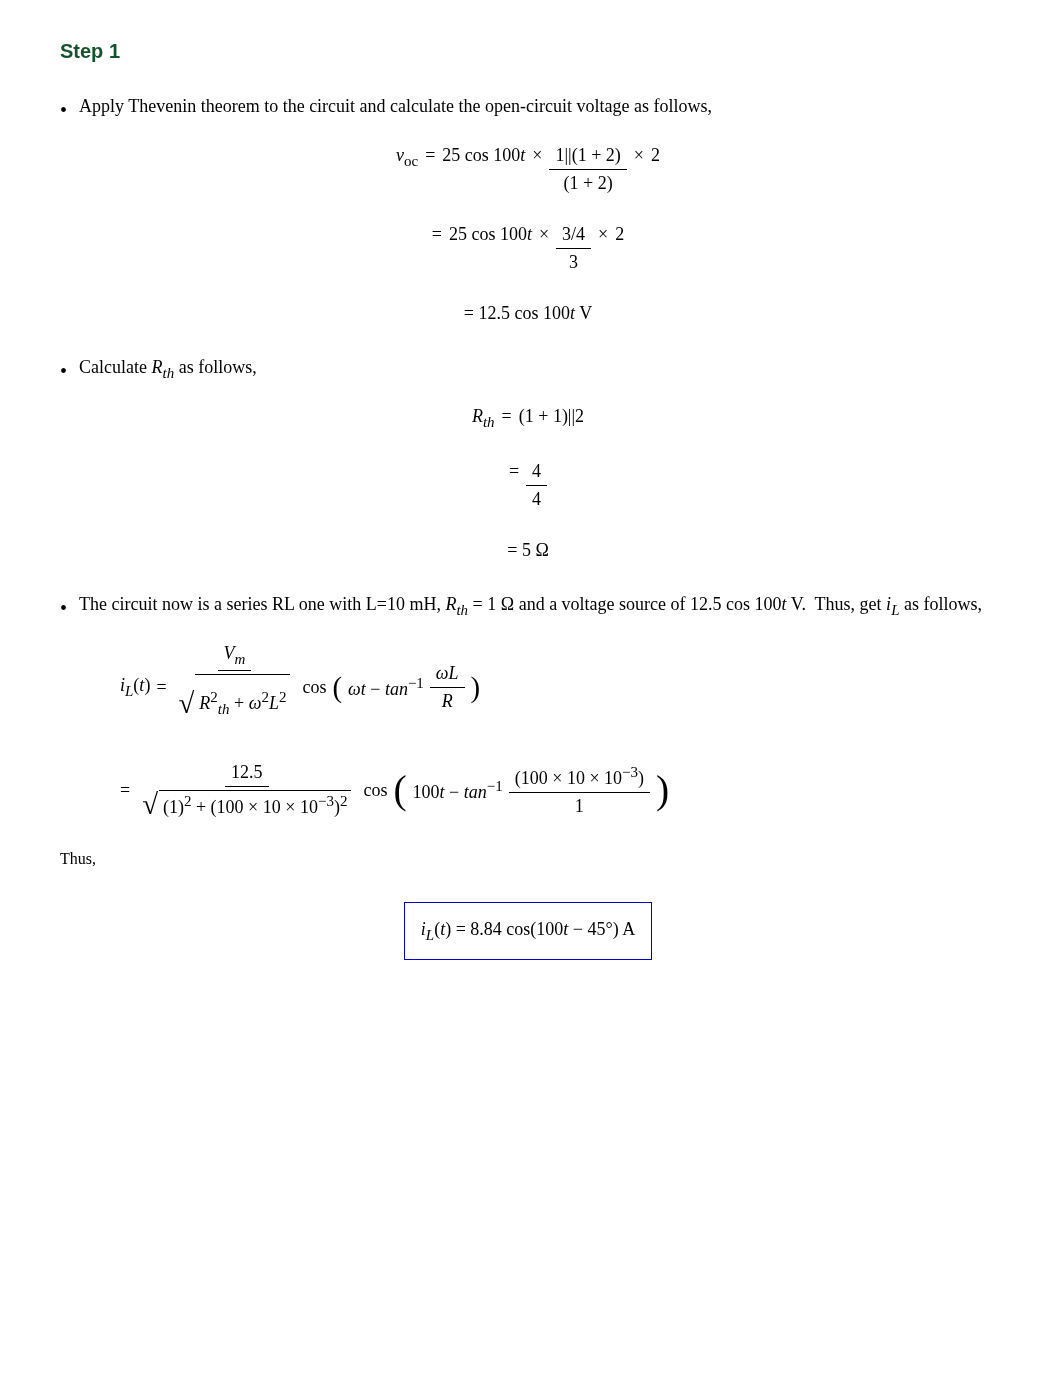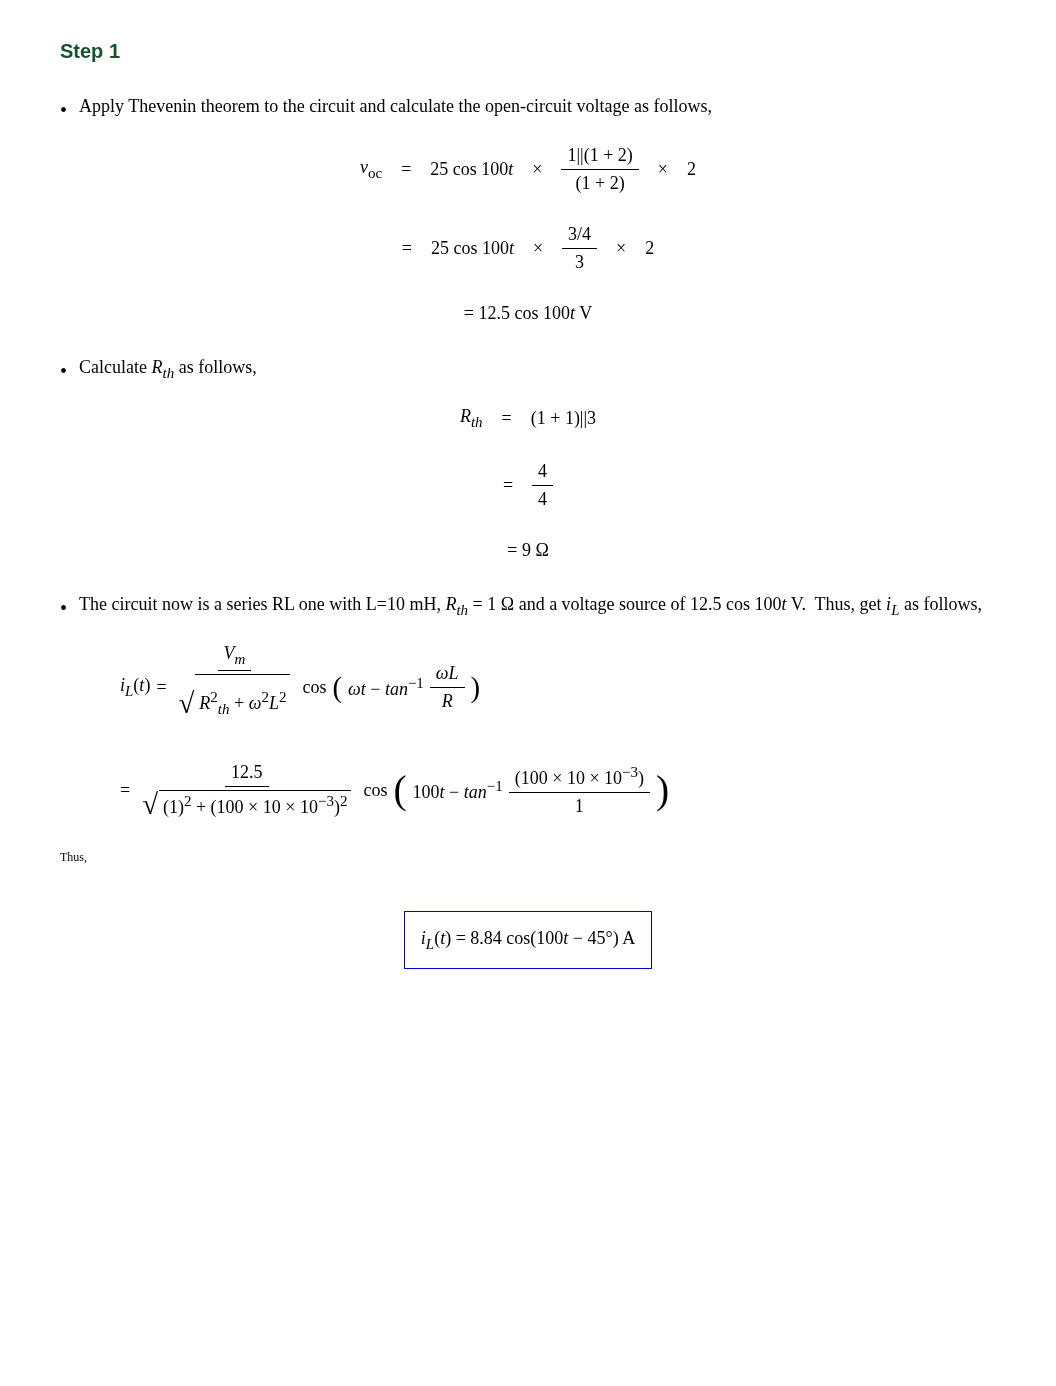--- a/index.html
+++ b/index.html
@@ -51,24 +51,24 @@
 
     .math-block {
       display: flex;
       justify-content: center;
       margin: 20px 0 30px 0;
       font-size: 18px;
     }
 
     .math-equation {
       display: flex;
-      align-items: center;
+      align-items: flex-start;
       font-size: 18px;
       flex-wrap: wrap;
-      gap: 19px;
+      gap: 7px;
     }
 
     .result-box {
       border: 1.5px solid #0000cc;
       display: inline-flex;
       align-items: center;
       padding: 16px 16px;
       margin-top: 10px;
     }
 
@@ -156,39 +156,39 @@
     <span class="bullet-dot">•</span>
     <span class="bullet-content">
       Calculate <i>R</i><sub><i>th</i></sub> as follows,
     </span>
   </div>
 
   <div class="math-block">
     <div class="math-equation">
       <span><i>R</i><sub><i>th</i></sub></span>
       <span>=</span>
-      <span>(1 + 1)||3</span>
+      <span>(1 + 1)||2</span>
     </div>
   </div>
 
   <div class="math-block">
     <div class="math-equation">
       <span>=</span>
       <span>
         <div class="tall-frac">
           <div class="num">4</div>
           <div class="den">4</div>
         </div>
       </span>
     </div>
   </div>
 
   <div class="math-block">
     <div class="math-equation">
-      <span>= 9 Ω</span>
+      <span>= 5 Ω</span>
     </div>
   </div>
 </div>
 
 <div class="bullet-section">
   <div class="bullet-text">
     <span class="bullet-dot">•</span>
     <span class="bullet-content">
       The circuit now is a series RL one with L=10 mH, <i>R</i><sub><i>th</i></sub> = 1 Ω and a voltage source of 12.5 cos 100<i>t</i> V.&nbsp; Thus, get <i>i</i><sub><i>L</i></sub> as follows,
     </span>
@@ -241,19 +241,19 @@
         <div class="tall-frac">
           <div class="num">(100 × 10 × 10<sup>−3</sup>)</div>
           <div class="den">1</div>
         </div>
       </span>
       <span style="font-size:2.2em; line-height:1;">)</span>
     </div>
   </div>
 </div>
 
-<div style="margin-bottom: 36px; font-size: 12px;">Thus,</div>
+<div style="margin-bottom: 24px; font-size: 16px;">Thus,</div>
 
 <div style="display: flex; justify-content: center; margin-top: 10px;">
   <div class="result-box">
     <span><i>i</i><sub><i>L</i></sub>(<i>t</i>) = 8.84 cos(100<i>t</i> − 45°) A</span>
   </div>
 </div>
 
 </body></html>

